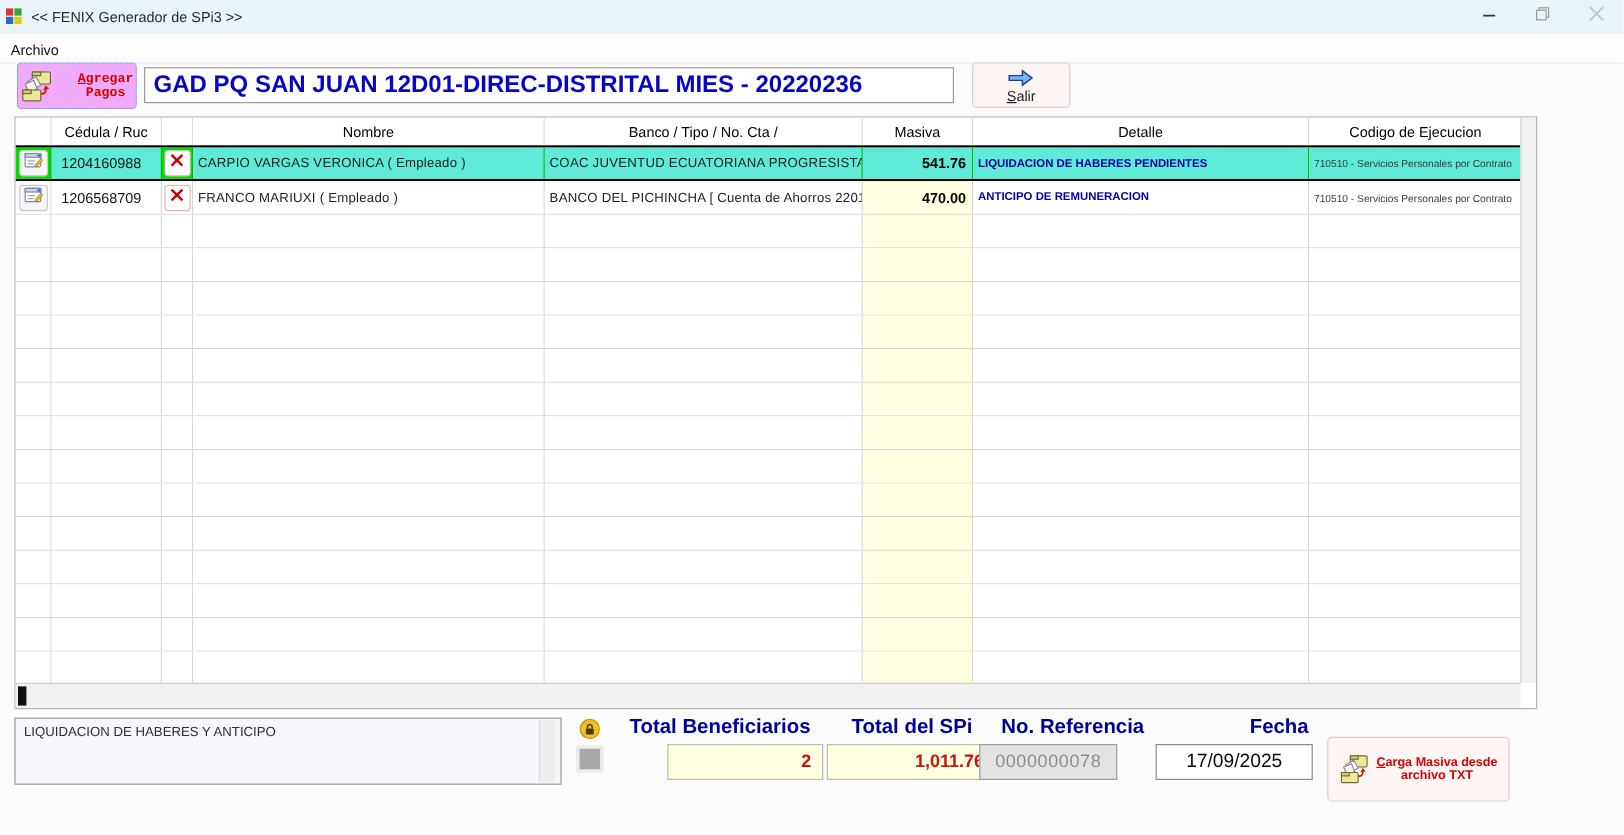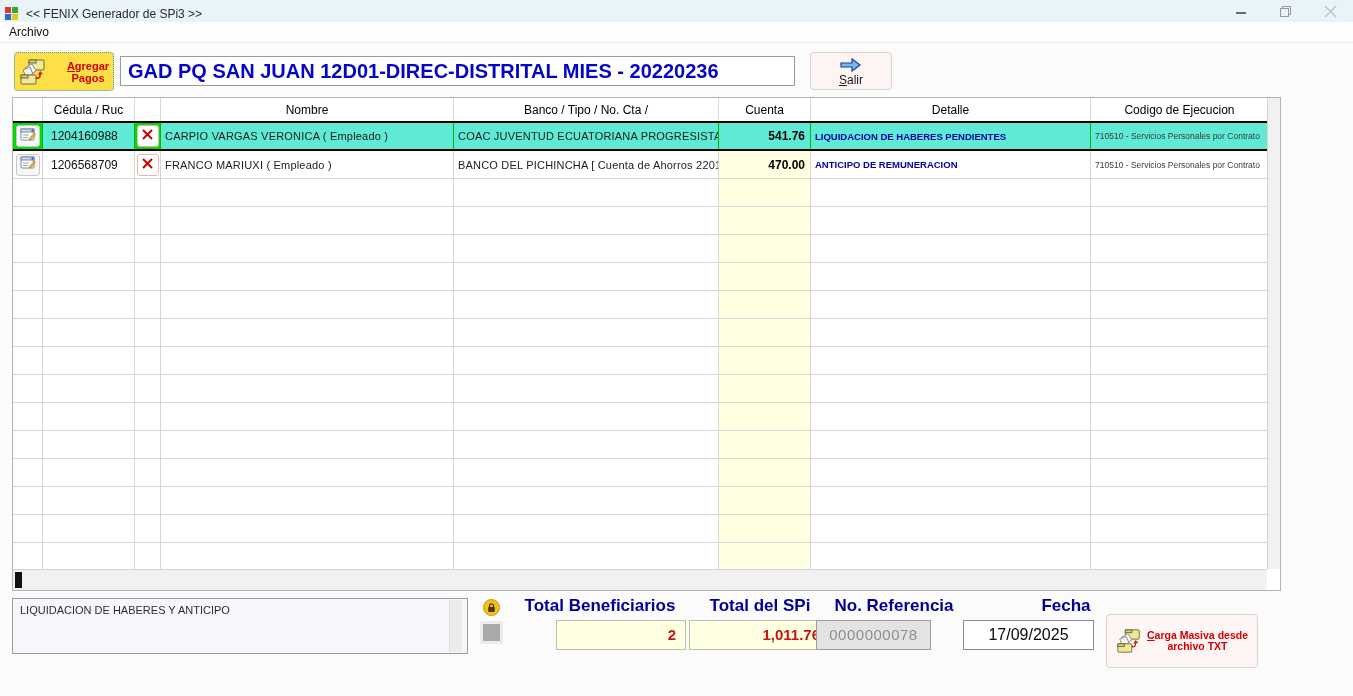--- a/index.html
+++ b/index.html
@@ -10,26 +10,26 @@
   #titlebar { position:absolute; left:0; top:0; width:1353px; height:28px; background:#e8f4f7; display:flex; align-items:center; }
   #app-icon { width:14px; height:14px; margin-left:5px; display:grid; grid-template-columns:6px 6px; grid-template-rows:6px 6px; gap:1px; }
   #app-icon div:nth-child(1){background:#d33;} #app-icon div:nth-child(2){background:#3a3;}
   #app-icon div:nth-child(3){background:#36c;} #app-icon div:nth-child(4){background:#dc1;}
   #win-title { font-size:12px; color:#2a2a2a; margin-left:7px; }
   .win-btns { position:absolute; right:0; top:0; height:22px; display:flex; }
   .win-btn { width:45px; height:22px; display:flex; align-items:center; justify-content:center; color:#9a9a9a; }
   .win-btn svg { stroke:#8f8f8f; }
 
   
-  #menubar { position:absolute; left:0; top:22px; width:1353px; height:21px; background:#fdfdfd; border-bottom:1px solid #ececec; display:flex; align-items:center; }
+  #menubar { position:absolute; left:0; top:32px; width:1353px; height:21px; background:#fdfdfd; border-bottom:1px solid #ececec; display:flex; align-items:center; }
   .menu-item { font-size:12px; color:#111; padding:2px 9px; }
 
   
   .tool-btn { position:absolute; background:#fdf5f4; border:1px solid #ddd0d0; border-radius:4px; display:flex; align-items:center; justify-content:center; }
-  #btn-agregar { left:14px; top:52px; width:100px; height:39px; border:1px dotted #3c9bd5; background:#fde047; gap:20px; }
+  #btn-agregar { left:14px; top:52px; width:100px; height:39px; border:1px dotted #3c9bd5; background:#f0abfc; gap:20px;font-family:Liberation Mono, monospace; }
   #btn-agregar .lbl, #btn-carga .lbl { color:#d50000; font-weight:bold; font-size:11px; line-height:12px; text-align:center; }
   .accel { text-decoration:underline; }
   #title-field { position:absolute; left:120px; top:56px; width:675px; height:30px; background:#fff; border:1px solid #9b9b9b; font-size:20px; font-weight:bold; color:#0505c6; line-height:28px; padding-left:7px; white-space:nowrap; overflow:hidden; }
   #btn-salir { left:810px; top:52px; width:82px; height:38px; flex-direction:column; gap:0; padding-top:2px; }
   #btn-salir .lbl2 { font-size:12px; color:#1c1c1c; }
 
   
   #grid { position:absolute; left:12px; top:97px; width:1269px; height:494px; background:#fff; border:1px solid #b4b4b4; }
   #grid-inner { position:absolute; left:0; top:0; right:13px; bottom:21px; overflow:hidden; }
   .gridrow { display:grid; grid-template-columns:30px 92px 26px 293px 265px 92px 280px 178px; }
@@ -135,21 +135,21 @@
   </div>
 
   <div id="grid">
     <div id="grid-inner">
       <div class="gridrow" id="ghead">
         <div class="hcell"></div>
         <div class="hcell">Cédula / Ruc</div>
         <div class="hcell"></div>
         <div class="hcell">Nombre</div>
         <div class="hcell">Banco / Tipo / No. Cta /</div>
-        <div class="hcell">Cuenta</div>
+        <div class="hcell">Masiva</div>
         <div class="hcell">Detalle</div>
         <div class="hcell">Codigo de Ejecucion</div>
       </div>
       <div id="tbody">
           <div class="gridrow trow hl">
             <div class="tcell c-btn">
               <div class="mini-btn">
                 <span><svg width="16" height="15" viewBox="0 0 16 15">
                     <rect x="1" y="2" width="13" height="11" rx="1" fill="#fff" stroke="#7a8aa0"></rect>
                     <rect x="1" y="2" width="13" height="3" fill="#cdd8ea" stroke="#7a8aa0"></rect>

